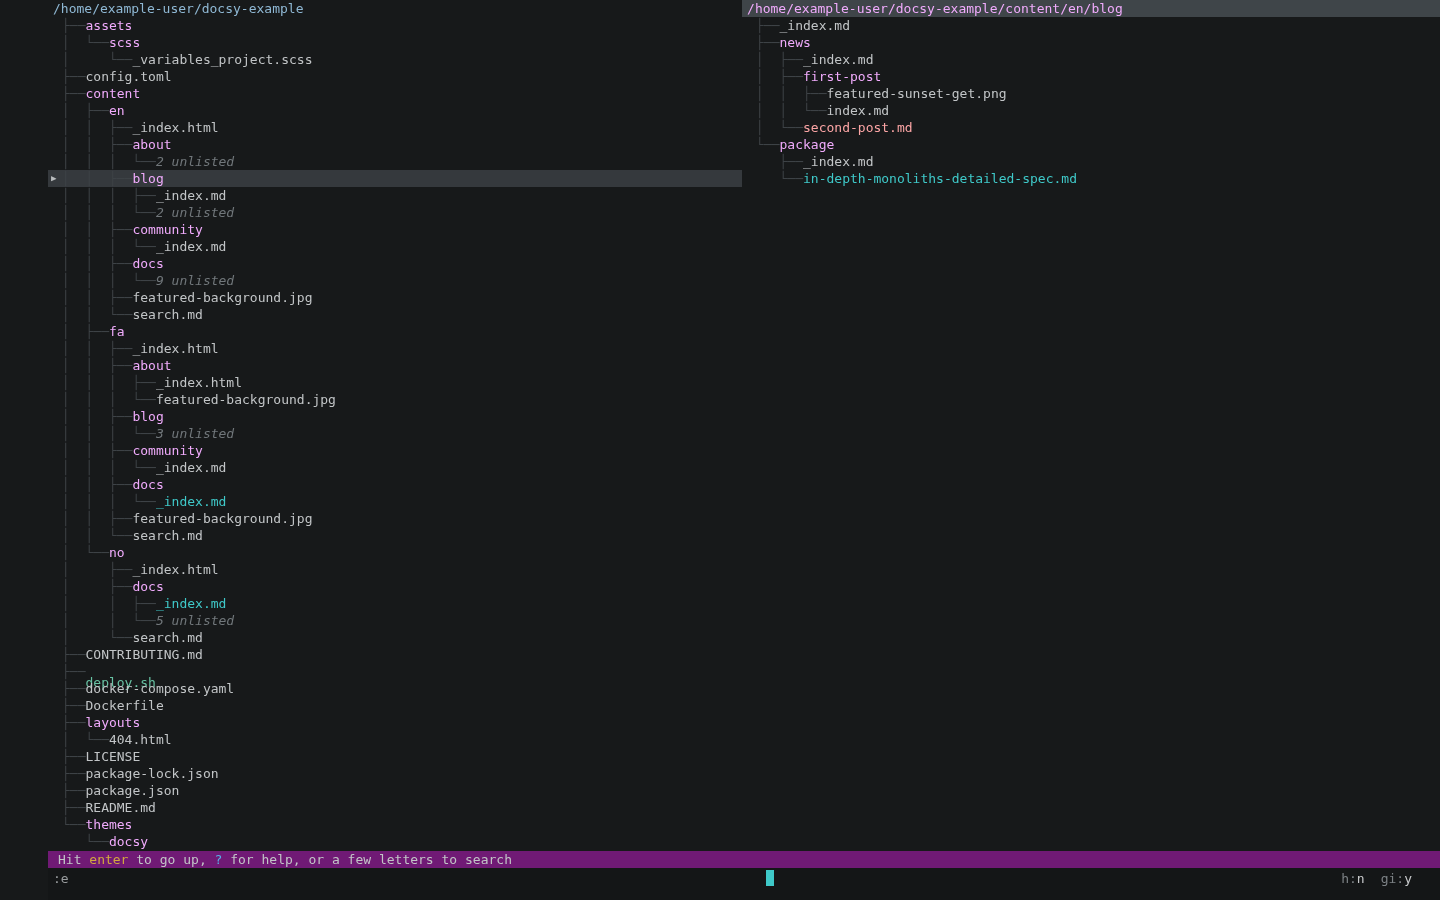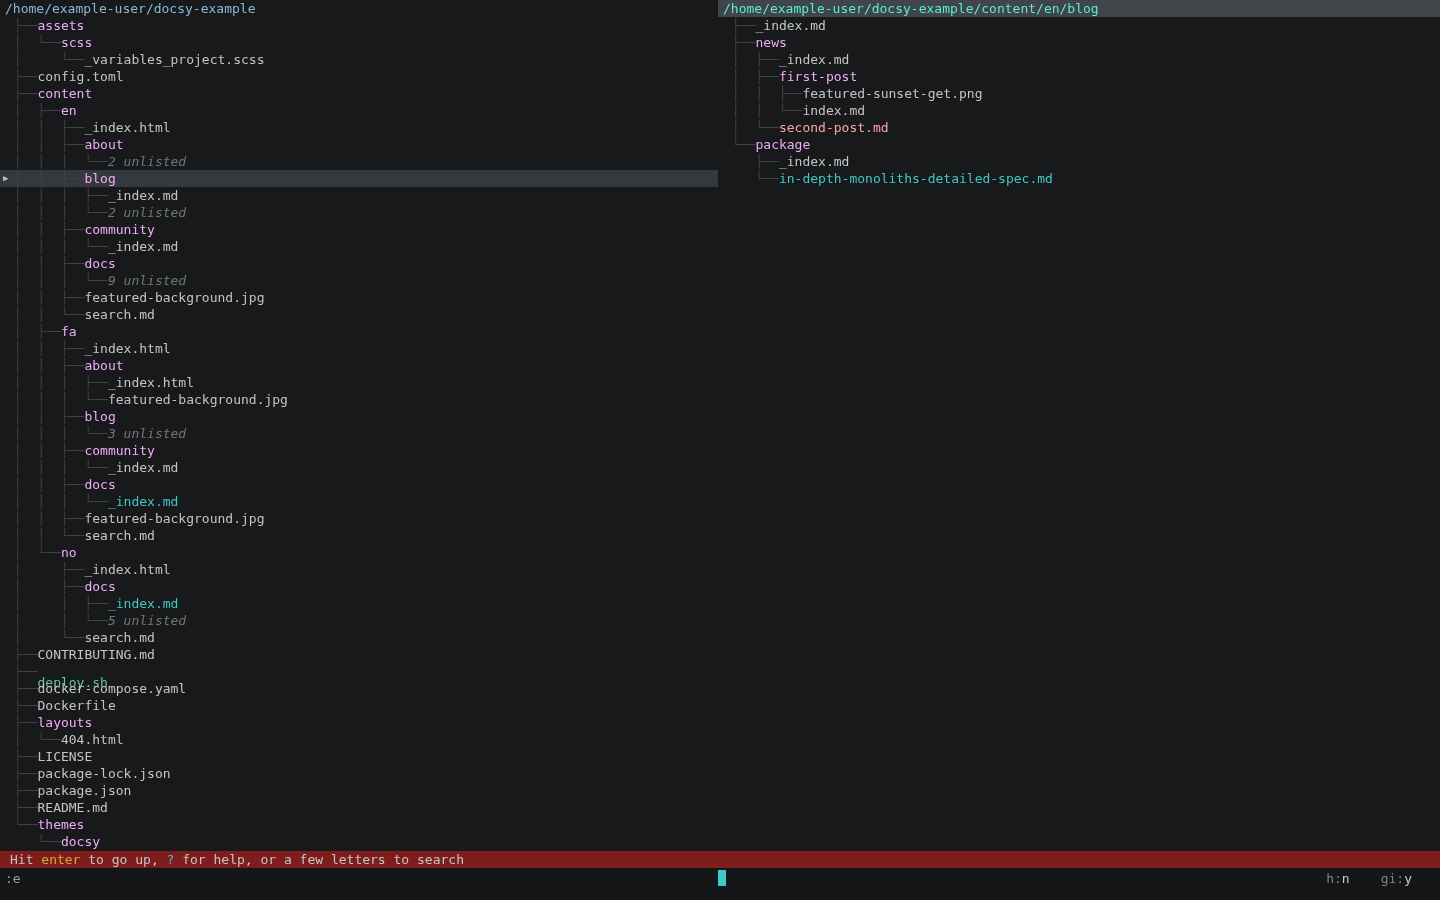--- a/index.html
+++ b/index.html
@@ -3,34 +3,34 @@
 <meta charset="utf-8">
 <style>
   * { margin:0; padding:0; box-sizing:border-box; }
   html,body { width:1440px; height:900px; overflow:hidden; }
   body {
     background:#17191a;
     font-family:"DejaVu Sans Mono", monospace;
     font-size:13px;
     color:#c2c5c7;
   }
-  .app { display:flex; flex-direction:column; width:1440px; height:900px; }
+  .app { display:flex; flex-direction:column; width:1440px; height:900px;padding-left:48px; }
   .panels { display:flex; height:851px; overflow:hidden; }
   .panel { overflow:hidden; height:851px; }
   .panel-left { width:718px; }
   .panel-right { width:722px; }
   .panel-title {
     height:17px; line-height:17px;
     padding-left:5px;
     white-space:pre;
     color:#8fb8d4;
   }
   .panel-title.focused {
     background:#3f4549;
-    color:#5eead4;
+    color:#f0abfc;
   }
   .tree-row {
     height:17px; line-height:17px;
     white-space:pre;
     display:flex;
     align-items:stretch;
   }
   .tree-row.selected { background:#35393d; }
   .arrow {
     width:14px; flex:0 0 14px;
@@ -42,21 +42,21 @@
   .branch { color:#3d4246; white-space:pre; }
   .nm { white-space:pre; }
   .t-dir     { color:#f0abfc; }
   .t-file    { color:#c2c5c7; }
   .t-newfile { color:#fca5a5; }
   .t-unlisted{ color:#71777b; font-style:italic; }
   .t-match   { color:#3fc9c9; }
   .t-exe     { color:#67c2a3;margin-top:11px; }
   .status-bar {
     height:17px; line-height:17px;
-    background:#7f1d1d;
+    background:#701a75;
     padding-left:10px;
     white-space:pre;
     color:#c2c5c7;
   }
   .key-enter { color:#d2a93f; }
   .key-help  { color:#58b0e8; }
   .input-bar {
     flex:1;
     display:flex;
     align-items:flex-start;
@@ -80,21 +80,21 @@
     width:8px; height:16px;
     background:#3fc9c9;
     flex:0 0 8px;
   }
   .flags {
     margin-left:auto;
     padding-right:28px;
     white-space:pre;
     line-height:17px;
   }
-  .flag { margin-left:31px; }
+  .flag { margin-left:16px; }
   .flag:first-child { margin-left:12px; }
   .flag-label { color:#7d8286; }
   .flag-value { color:#c8cacc; }
 </style>
 </head>
 <body>
 
 <div class="app">
 
   <div class="panels">

